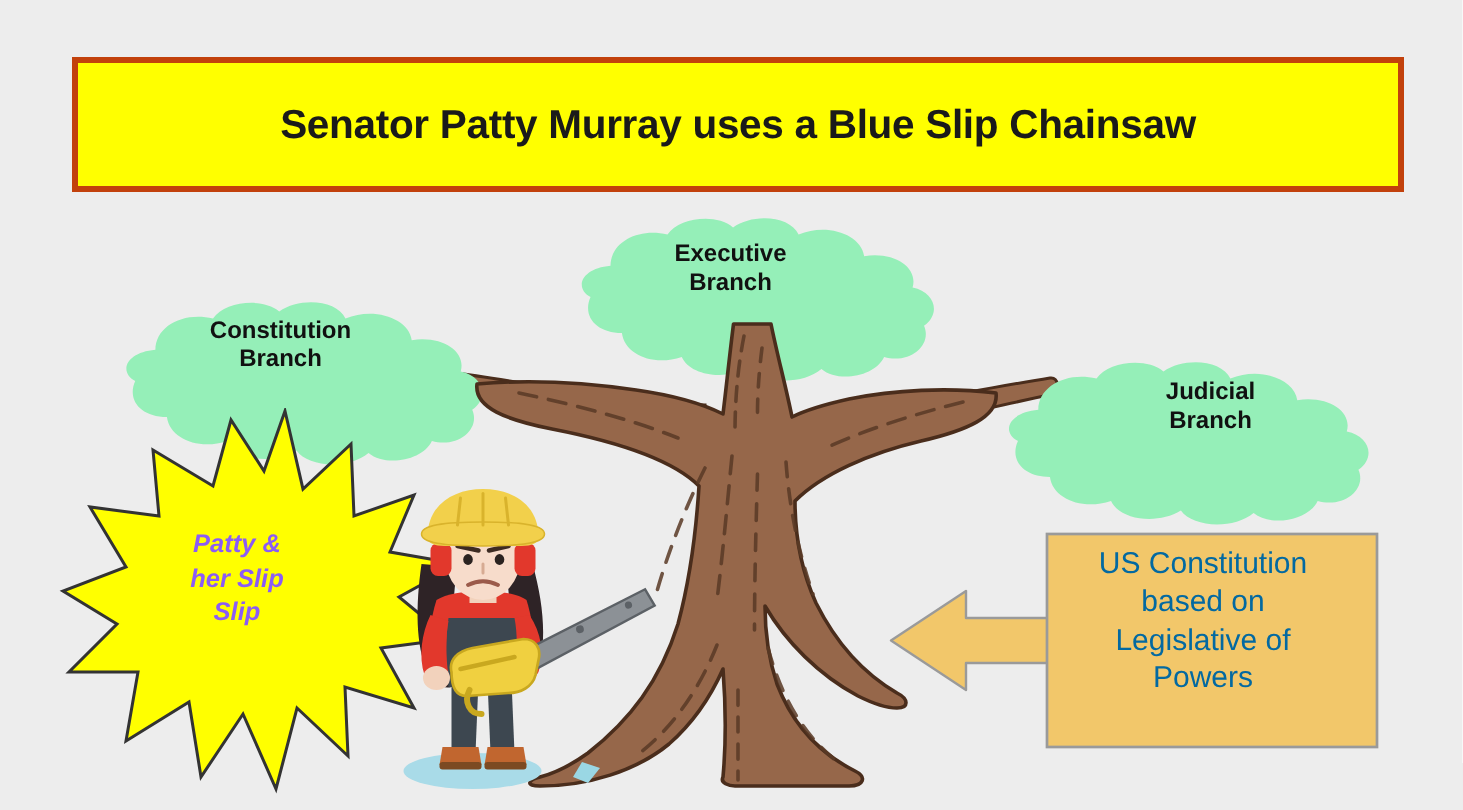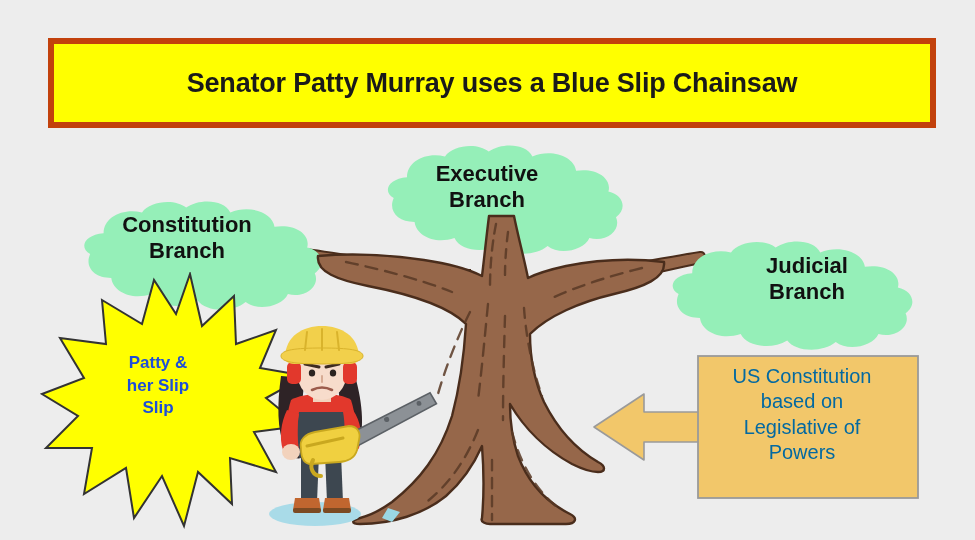--- a/index.html
+++ b/index.html
@@ -18,21 +18,21 @@
   }
 
   
   #title-banner {
     position: absolute;
     left: 48px;
     top: 38px;
     width: 888px;
     height: 90px;
     background: #ffff00;
-    border: 6px solid #c2410c;
+    border: 4px solid #c2410c;
     box-sizing: border-box;
     display: flex;
     flex-direction: column;
     align-items: center;
     justify-content: center;
     line-height: 1.22;
   }
   #title-banner .tline {
     font-size: 27px;
     font-weight: bold;
@@ -47,21 +47,21 @@
     left: 0;
     top: 120px;
     width: 975px;
     height: 420px;
   }
 
   
   .cloud-label {
     position: absolute;
     text-align: center;
-    font-size: 22px;
+    font-size: 16px;
     font-weight: bold;
     color: #111111;
     line-height: 1.18;
     pointer-events: none;
   }
   #cloud-legislative-label { left: 72px;  top: 212px; width: 230px; }
   #cloud-executive-label   { left: 372px; top: 161px; width: 230px; }
   #cloud-judicial-label    { left: 692px; top: 253px; width: 230px; }
 
   
@@ -73,23 +73,24 @@
     height: 268px;
   }
   #starburst-label {
     position: absolute;
     left: 78px;
     top: 352px;
     width: 160px;
     text-align: center;
     font-size: 17px;
     font-weight: bold;
-    color: #1d4ed8;
+    color: #8b5cf6;
     line-height: 1.33;
     pointer-events: none;
+    font-style: italic;
   }
 
   
   #person-svg {
     position: absolute;
     left: 243px;
     top: 326px;
     width: 200px;
     height: 206px;
   }

